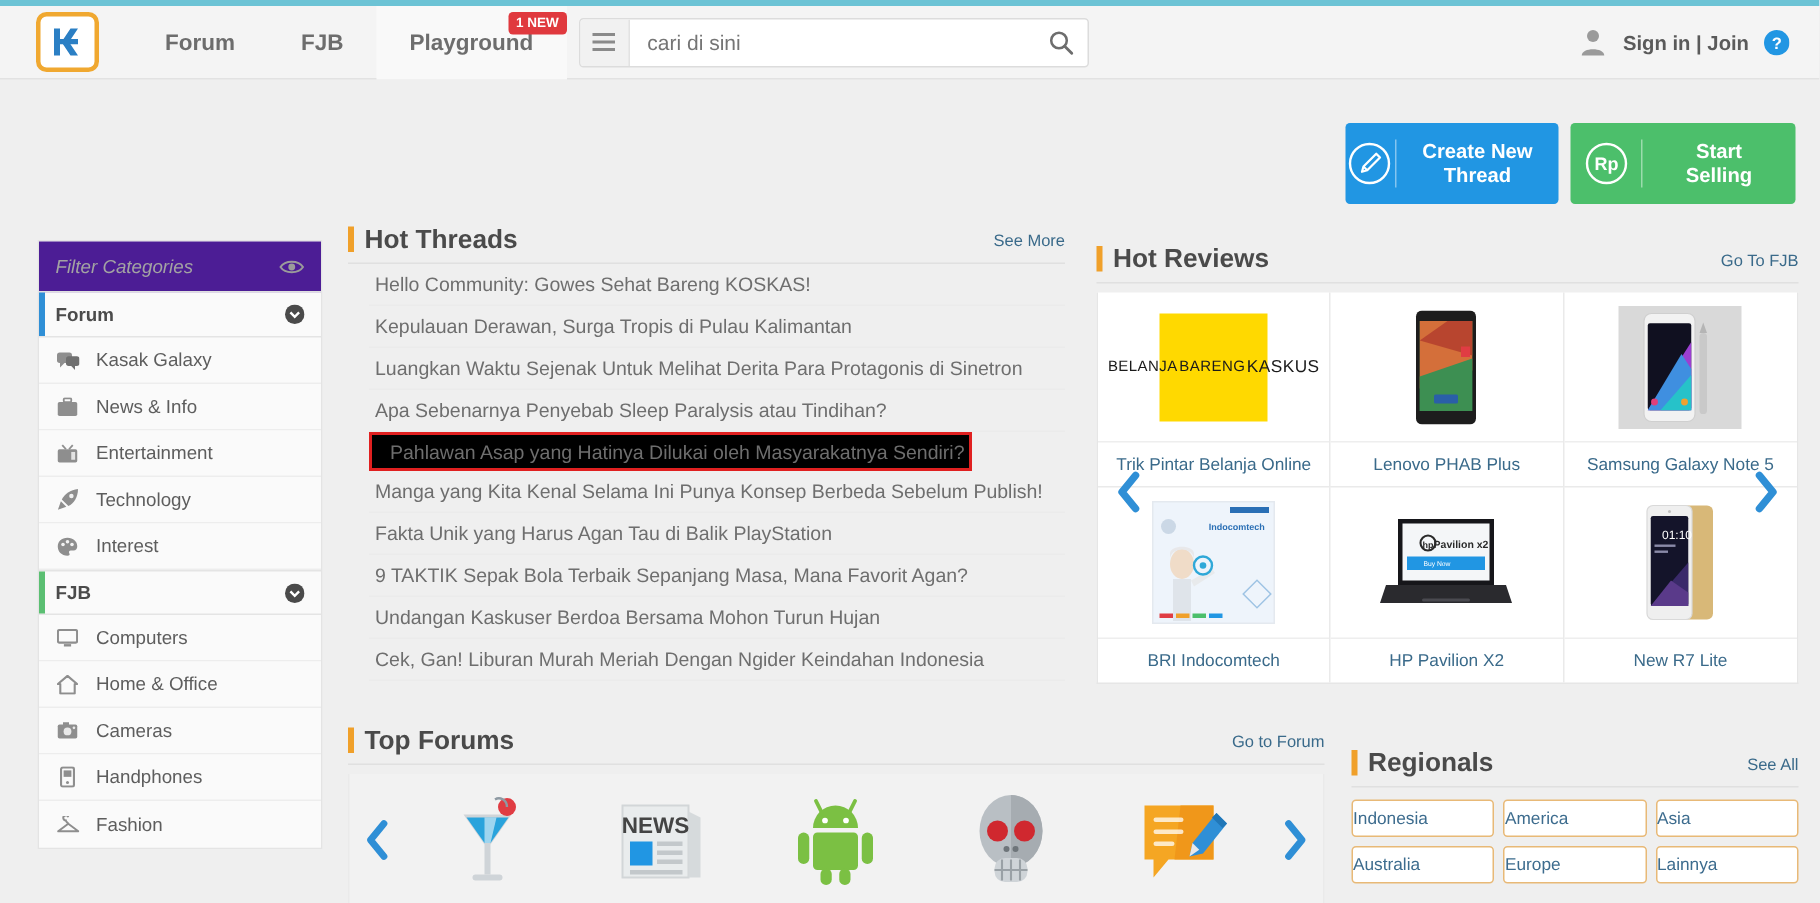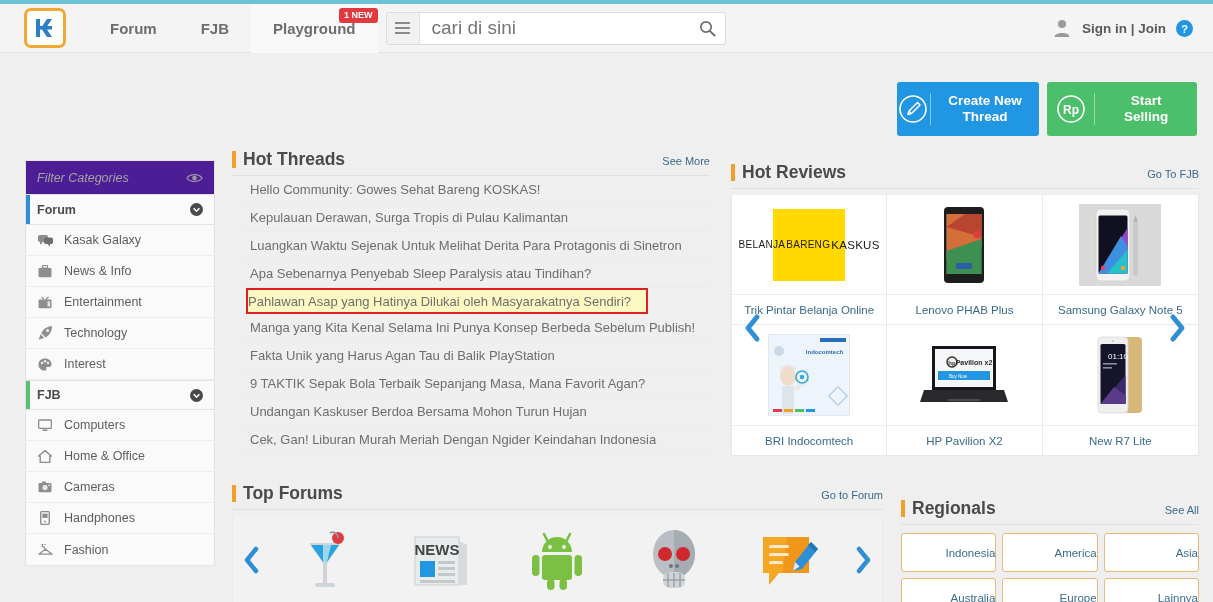--- a/index.html
+++ b/index.html
@@ -62,21 +62,21 @@
   }
   .hamburger {
     width: 33px; height: 31px; background: #f1f1f1;
     border-right: 1px solid #e2e2e2;
     display: flex; flex-direction: column; justify-content: center;
     align-items: center; gap: 3px; cursor: pointer;
   }
   .hamburger i { display: block; width: 15px; height: 2px; background: #8a8a8a; }
   .search-input {
     flex: 1; border: 0; outline: none; height: 31px;
-    font-size: 19px; color: #9a9a9a; padding: 0 12px;
+    font-size: 14px; color: #9a9a9a; padding: 0 12px;
     font-family: "Liberation Sans", sans-serif;
     background: transparent;
   }
   .search-btn {
     width: 34px; height: 31px; background: transparent; border: 0;
     cursor: pointer; display: flex; align-items: center; justify-content: center;
   }
 
   .header-right {
     margin-left: auto; margin-right: 20px;
@@ -168,22 +168,22 @@
     height: 28px; display: flex; align-items: center;
     border-bottom: 1px solid #ebebeb;
     font-size: 13px; color: #6e6e6e; cursor: pointer;
     padding-left: 4px;
     margin-left: 14px;
   }
   .thread.highlight {
     border: 2px solid #e02020;
     height: 26px;
     width: 402px;
-    padding-left: 0;
-    background: #fef9c3;
+    padding-left: 12px;
+    background: #000000;
   }
 
   
   .top-forums {
     position: absolute; top: 484px; left: 232px; width: 651px;
   }
   .forum-strip {
     height: 88px; background: #f2f2f2; border: 1px solid #eaeaea;
     border-top: 0;
     margin-top: 6px;
@@ -227,23 +227,23 @@
 
   
   .regionals {
     position: absolute; top: 499px; left: 901px; width: 298px;
   }
   .region-grid {
     display: grid; grid-template-columns: repeat(3, 1fr);
     gap: 6px; margin-top: 8px;
   }
   .region-btn {
-    height: 39px; border: 1px solid #e8b977; border-radius: 3px;
+    height: 25px; border: 1px solid #e8b977; border-radius: 3px;
     background: #fff;
-    display: flex; align-items: center; justify-content: flex-end;
+    display: flex; align-items: center; justify-content: flex-start;
     font-size: 11.5px; color: #3d6c8e; cursor: pointer;
   }
 
   
   .thumb-belanja {
     width: 72px; height: 72px; background: #ffd900;
     display: flex; align-items: center;
     justify-content: center; gap: 1px;
   }
   .thumb-belanja span { font-size: 10px; color: #1a1a1a; letter-spacing: .3px; }

